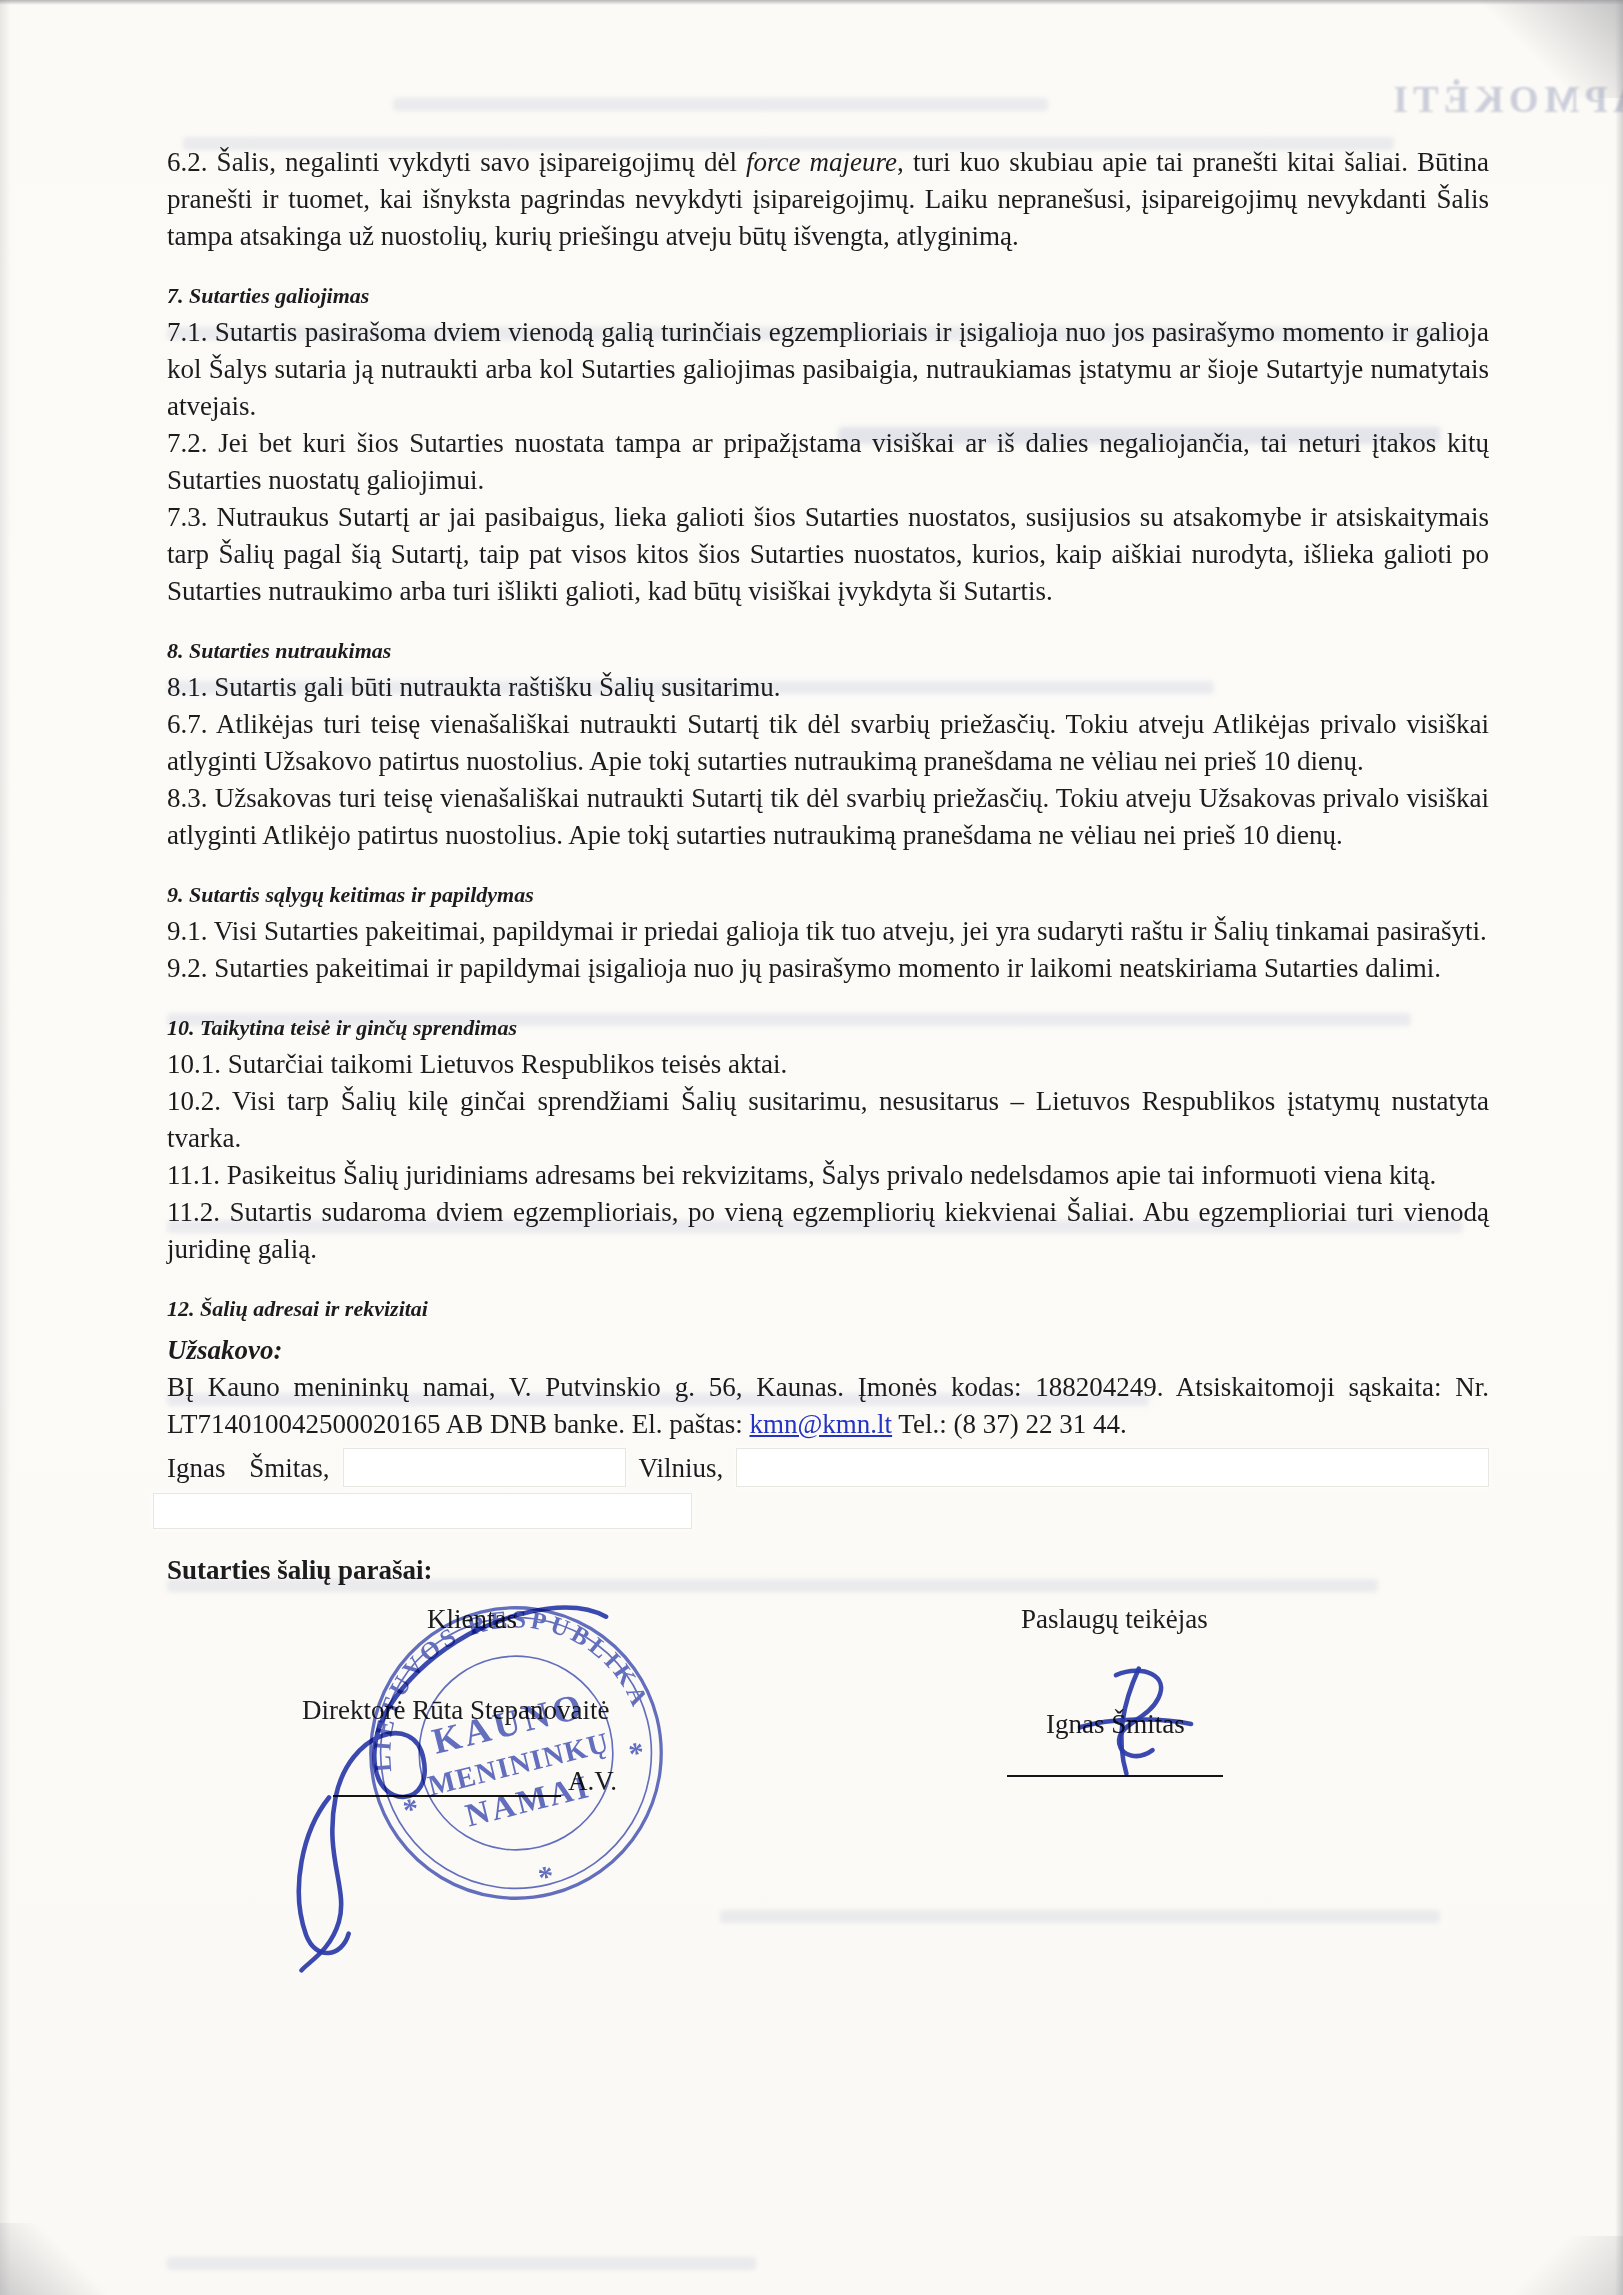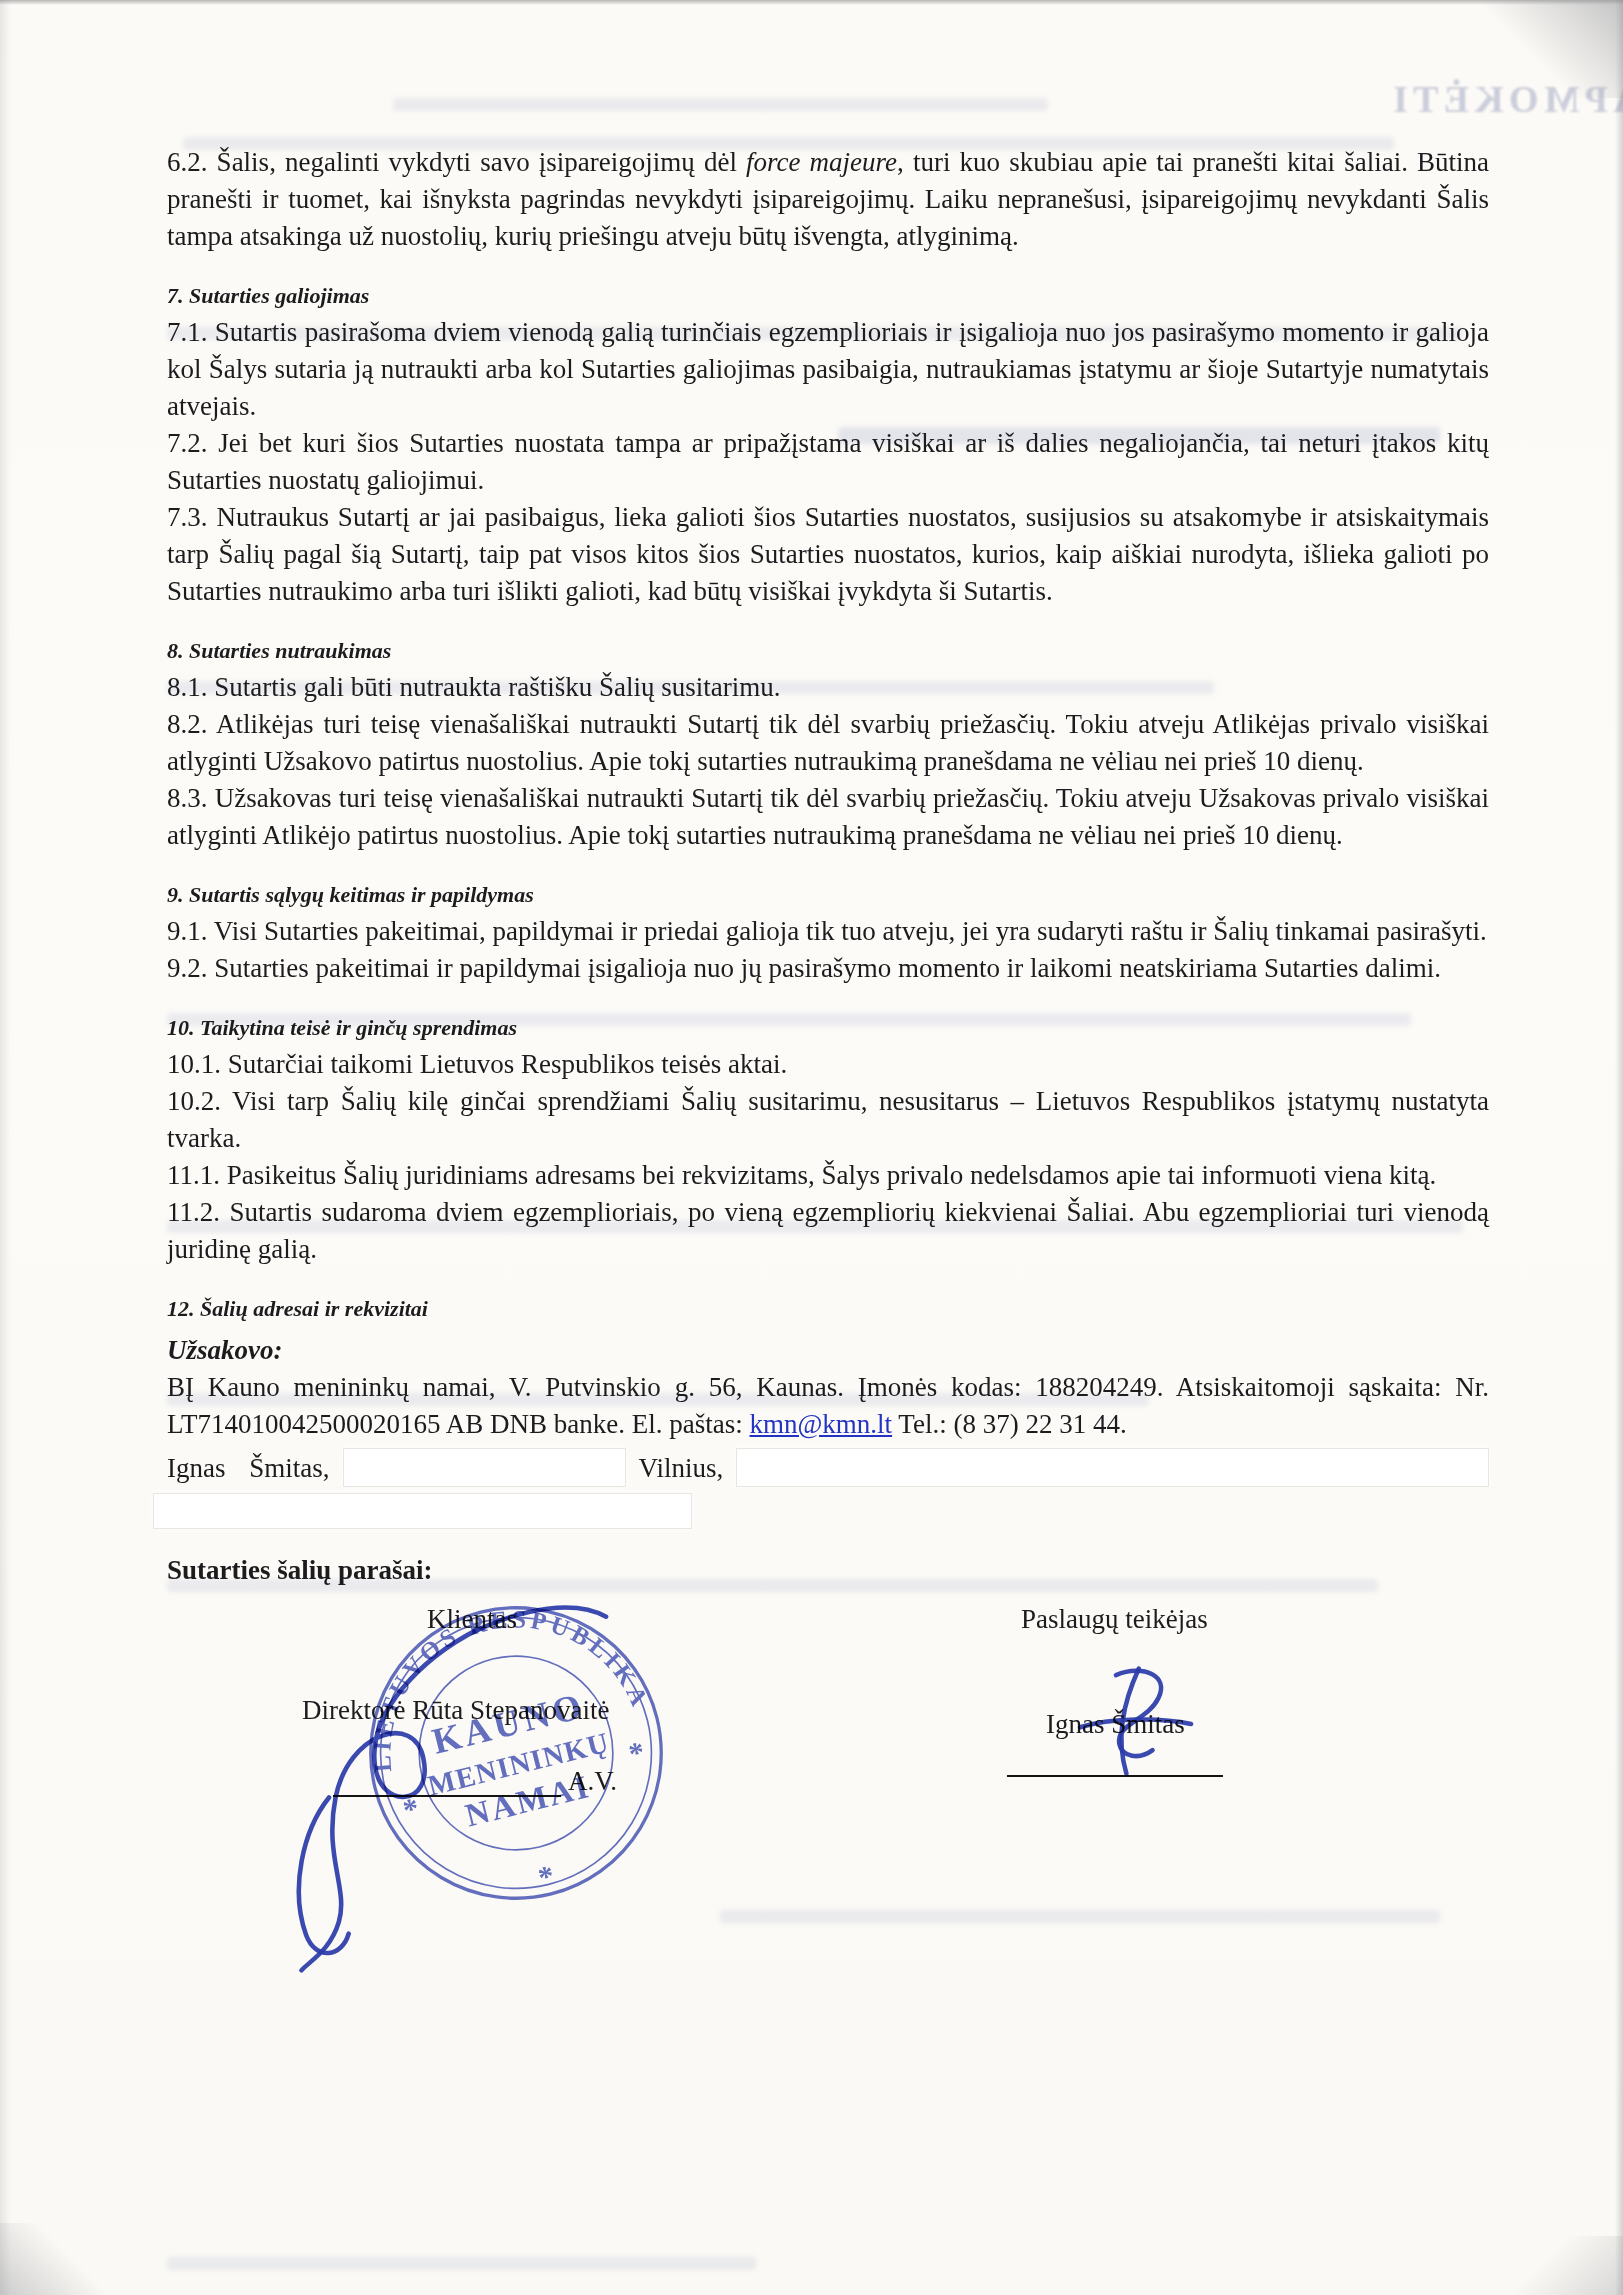--- a/index.html
+++ b/index.html
@@ -94,21 +94,21 @@
 
     <p class="para"><span>6.2. Šalis, negalinti vykdyti savo įsipareigojimų dėl </span><i>force majeure</i><span>, turi kuo skubiau apie tai pranešti kitai šaliai. Būtina pranešti ir tuomet, kai išnyksta pagrindas nevykdyti įsipareigojimų. Laiku nepranešusi, įsipareigojimų nevykdanti Šalis tampa atsakinga už nuostolių, kurių priešingu atveju būtų išvengta, atlyginimą.</span></p>
 
     <h3 class="heading">7. Sutarties galiojimas</h3>
     <p class="para">7.1. Sutartis pasirašoma dviem vienodą galią turinčiais egzemplioriais ir įsigalioja nuo jos pasirašymo momento ir galioja kol Šalys sutaria ją nutraukti arba kol Sutarties galiojimas pasibaigia, nutraukiamas įstatymu ar šioje Sutartyje numatytais atvejais.</p>
     <p class="para">7.2. Jei bet kuri šios Sutarties nuostata tampa ar pripažįstama visiškai ar iš dalies negaliojančia, tai neturi įtakos kitų Sutarties nuostatų galiojimui.</p>
     <p class="para">7.3. Nutraukus Sutartį ar jai pasibaigus, lieka galioti šios Sutarties nuostatos, susijusios su atsakomybe ir atsiskaitymais tarp Šalių pagal šią Sutartį, taip pat visos kitos šios Sutarties nuostatos, kurios, kaip aiškiai nurodyta, išlieka galioti po Sutarties nutraukimo arba turi išlikti galioti, kad būtų visiškai įvykdyta ši Sutartis.</p>
 
     <h3 class="heading">8. Sutarties nutraukimas</h3>
     <p class="para">8.1. Sutartis gali būti nutraukta raštišku Šalių susitarimu.</p>
-    <p class="para">8.2. Atlikėjas turi teisę vienašališkai nutraukti Sutartį tik dėl svarbių priežasčių. Tokiu atveju Atlikėjas privalo visiškai atlyginti Užsakovo patirtus nuostolius. Apie tokį sutarties nutraukimą pranešdama ne vėliau nei prieš 10 dienų.</p>
+    <p class="para">6.7. Atlikėjas turi teisę vienašališkai nutraukti Sutartį tik dėl svarbių priežasčių. Tokiu atveju Atlikėjas privalo visiškai atlyginti Užsakovo patirtus nuostolius. Apie tokį sutarties nutraukimą pranešdama ne vėliau nei prieš 10 dienų.</p>
     <p class="para">8.3. Užsakovas turi teisę vienašališkai nutraukti Sutartį tik dėl svarbių priežasčių. Tokiu atveju Užsakovas privalo visiškai atlyginti Atlikėjo patirtus nuostolius. Apie tokį sutarties nutraukimą pranešdama ne vėliau nei prieš 10 dienų.</p>
 
     <h3 class="heading">9. Sutartis sąlygų keitimas ir papildymas</h3>
     <p class="para">9.1. Visi Sutarties pakeitimai, papildymai ir priedai galioja tik tuo atveju, jei yra sudaryti raštu ir Šalių tinkamai pasirašyti.</p>
     <p class="para">9.2. Sutarties pakeitimai ir papildymai įsigalioja nuo jų pasirašymo momento ir laikomi neatskiriama Sutarties dalimi.</p>
 
     <h3 class="heading">10. Taikytina teisė ir ginčų sprendimas</h3>
     <p class="para">10.1. Sutarčiai taikomi Lietuvos Respublikos teisės aktai.</p>
     <p class="para">10.2. Visi tarp Šalių kilę ginčai sprendžiami Šalių susitarimu, nesusitarus – Lietuvos Respublikos įstatymų nustatyta tvarka.</p>
 

